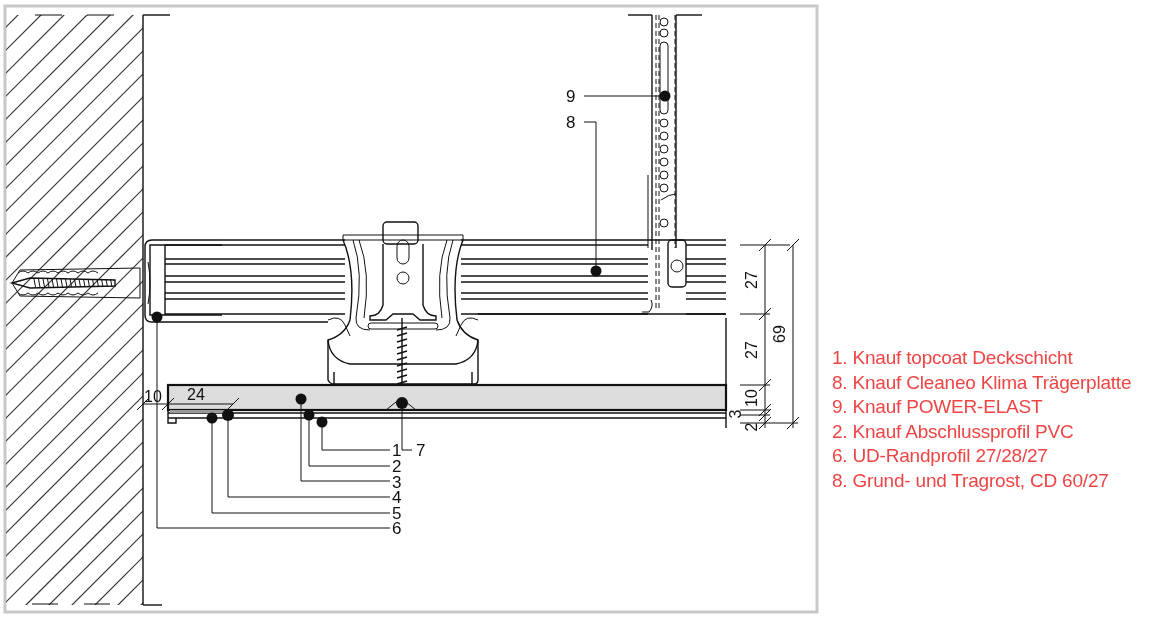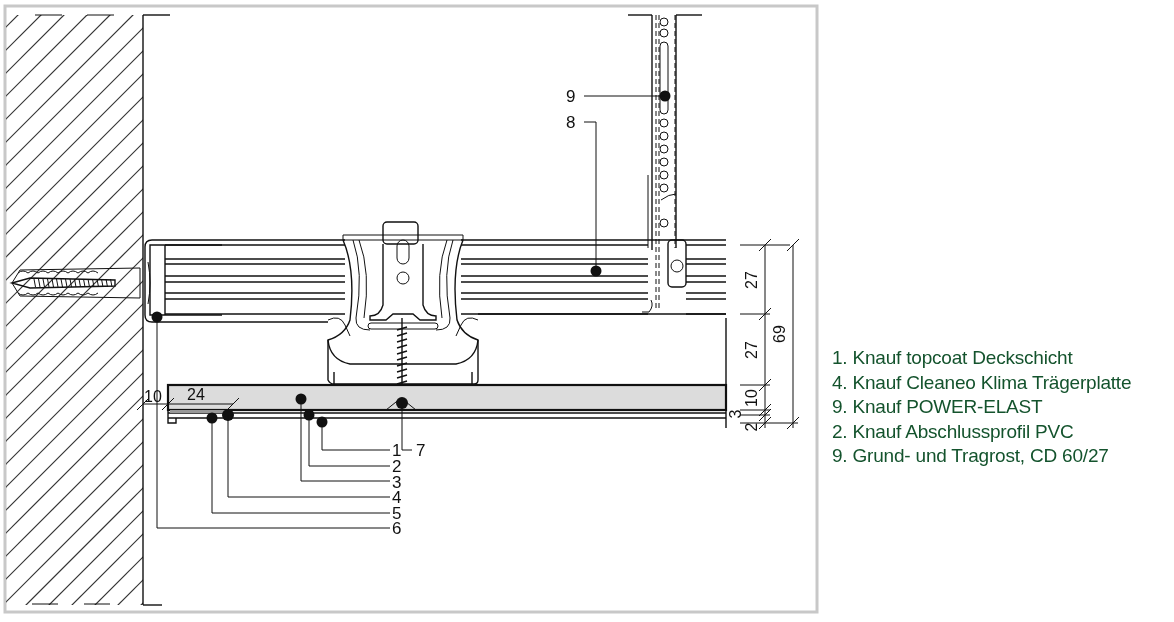--- a/index.html
+++ b/index.html
@@ -8,21 +8,21 @@
   .frame { fill:none; stroke:#c8c8c8; stroke-width:3; }
   .ln { stroke:#111; stroke-width:1.4; fill:none; }
   .thin { stroke:#111; stroke-width:1; fill:none; }
   .dash { stroke:#111; stroke-width:1; fill:none; stroke-dasharray:5 3; }
   .hatch { stroke:#333; stroke-width:1.2; }
   .dot { fill:#111; }
   .lbl { font-family:"Liberation Sans", sans-serif; font-size:17px; fill:#111; }
   .dim { font-family:"Liberation Sans", sans-serif; font-size:16px; fill:#111; }
   .board { fill:#dcdcdc; stroke:#111; stroke-width:2.2; }
   .legend { position:absolute; left:832px; top:346px; margin:0; padding:0; list-style:none; }
-  .legend li { font-family:"Liberation Sans", sans-serif; font-size:19px; color:#14532d; height:24.5px; line-height:24.5px; white-space:nowrap; letter-spacing:-0.2px; }
+  .legend li { font-family:"Liberation Sans", sans-serif; font-size:19px; color:#ef4444; height:24.5px; line-height:24.5px; white-space:nowrap; letter-spacing:-0.2px; }
 </style>
 </head>
 <body>
 
 <svg id="drawing" width="1174" height="622" viewBox="0 0 1174 622" xmlns="http://www.w3.org/2000/svg">
 
   <rect class="frame" x="5" y="6" width="812" height="606"></rect>
 
   <g>
     <clipPath id="wallclip">
@@ -277,17 +277,18 @@
     <text class="lbl" x="392" y="503">4</text>
 
     <circle class="dot" cx="212" cy="418" r="5.5"></circle>
     <polyline class="thin" points="212,418 212,513 390,513"></polyline>
     <text class="lbl" x="392" y="519">5</text>
   </g>
 </svg>
 
 <ul class="legend">
   <li>1. Knauf topcoat Deckschicht</li>
-  <li>4. Knauf Cleaneo Klima Trägerplatte</li>
+  <li>8. Knauf Cleaneo Klima Trägerplatte</li>
   <li>9. Knauf POWER-ELAST</li>
   <li>2. Knauf Abschlussprofil PVC</li>
-  <li>9. Grund- und Tragrost, CD 60/27</li>
+  <li>6. UD-Randprofil 27/28/27</li>
+  <li>8. Grund- und Tragrost, CD 60/27</li>
 </ul>
 
 </body></html>

